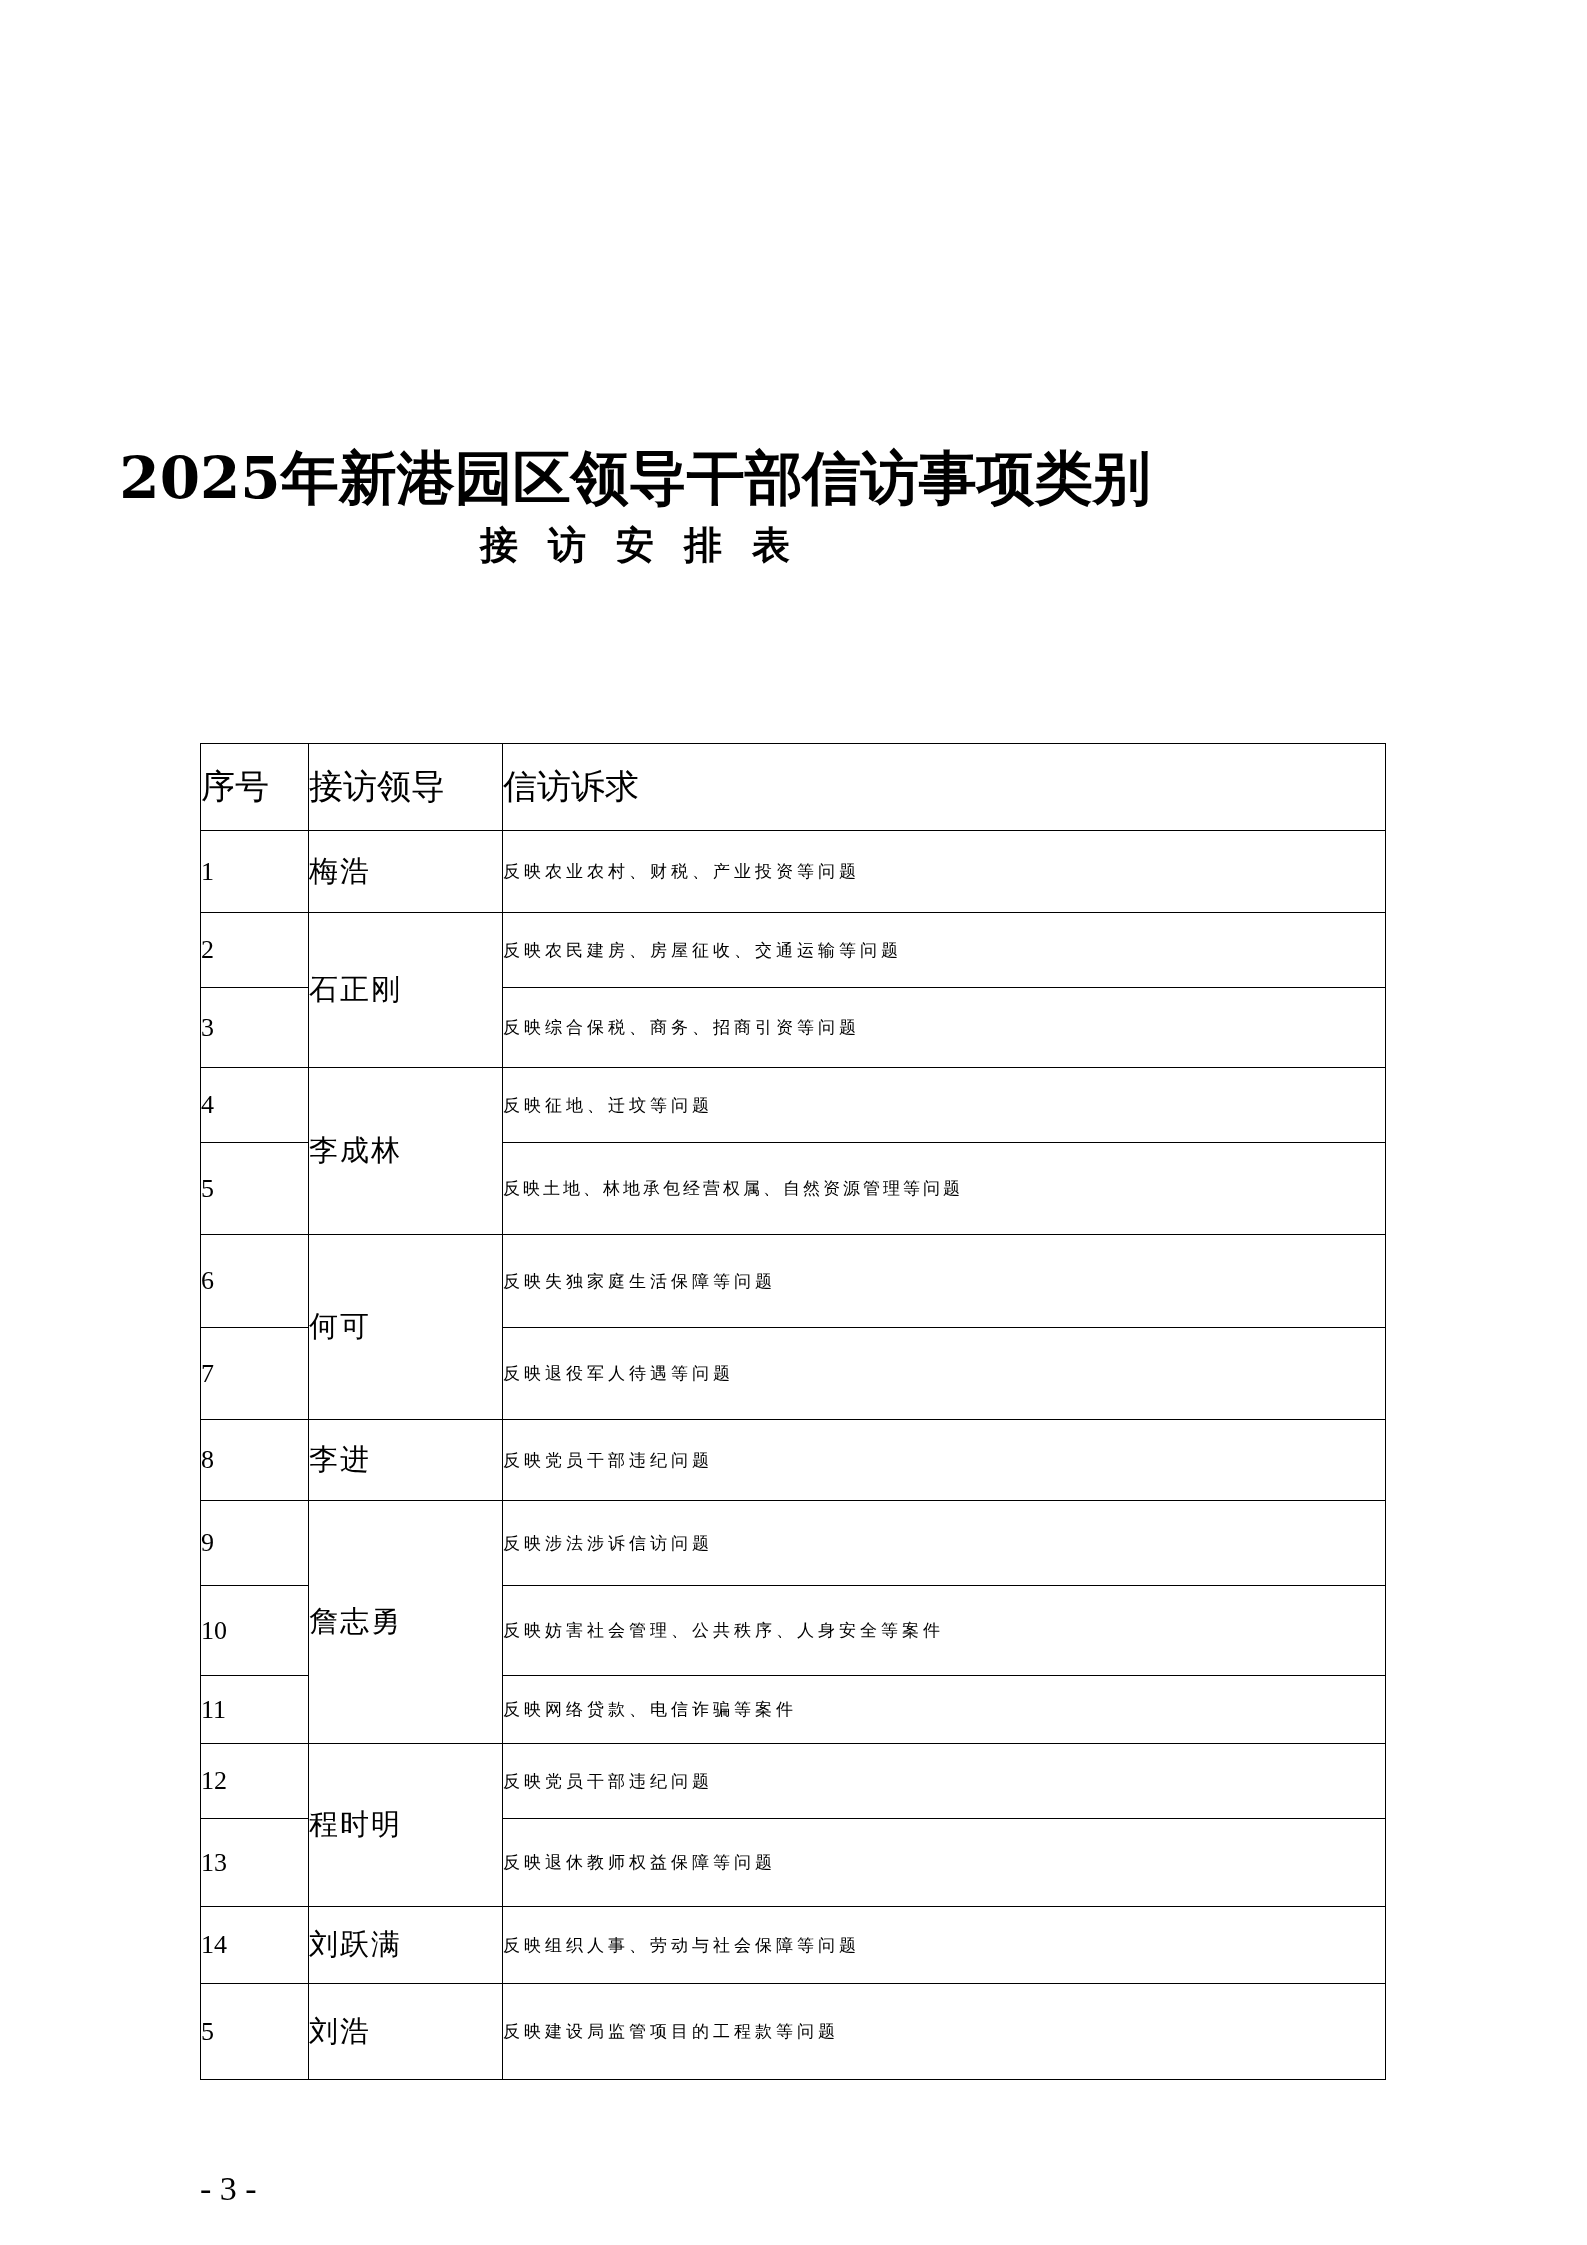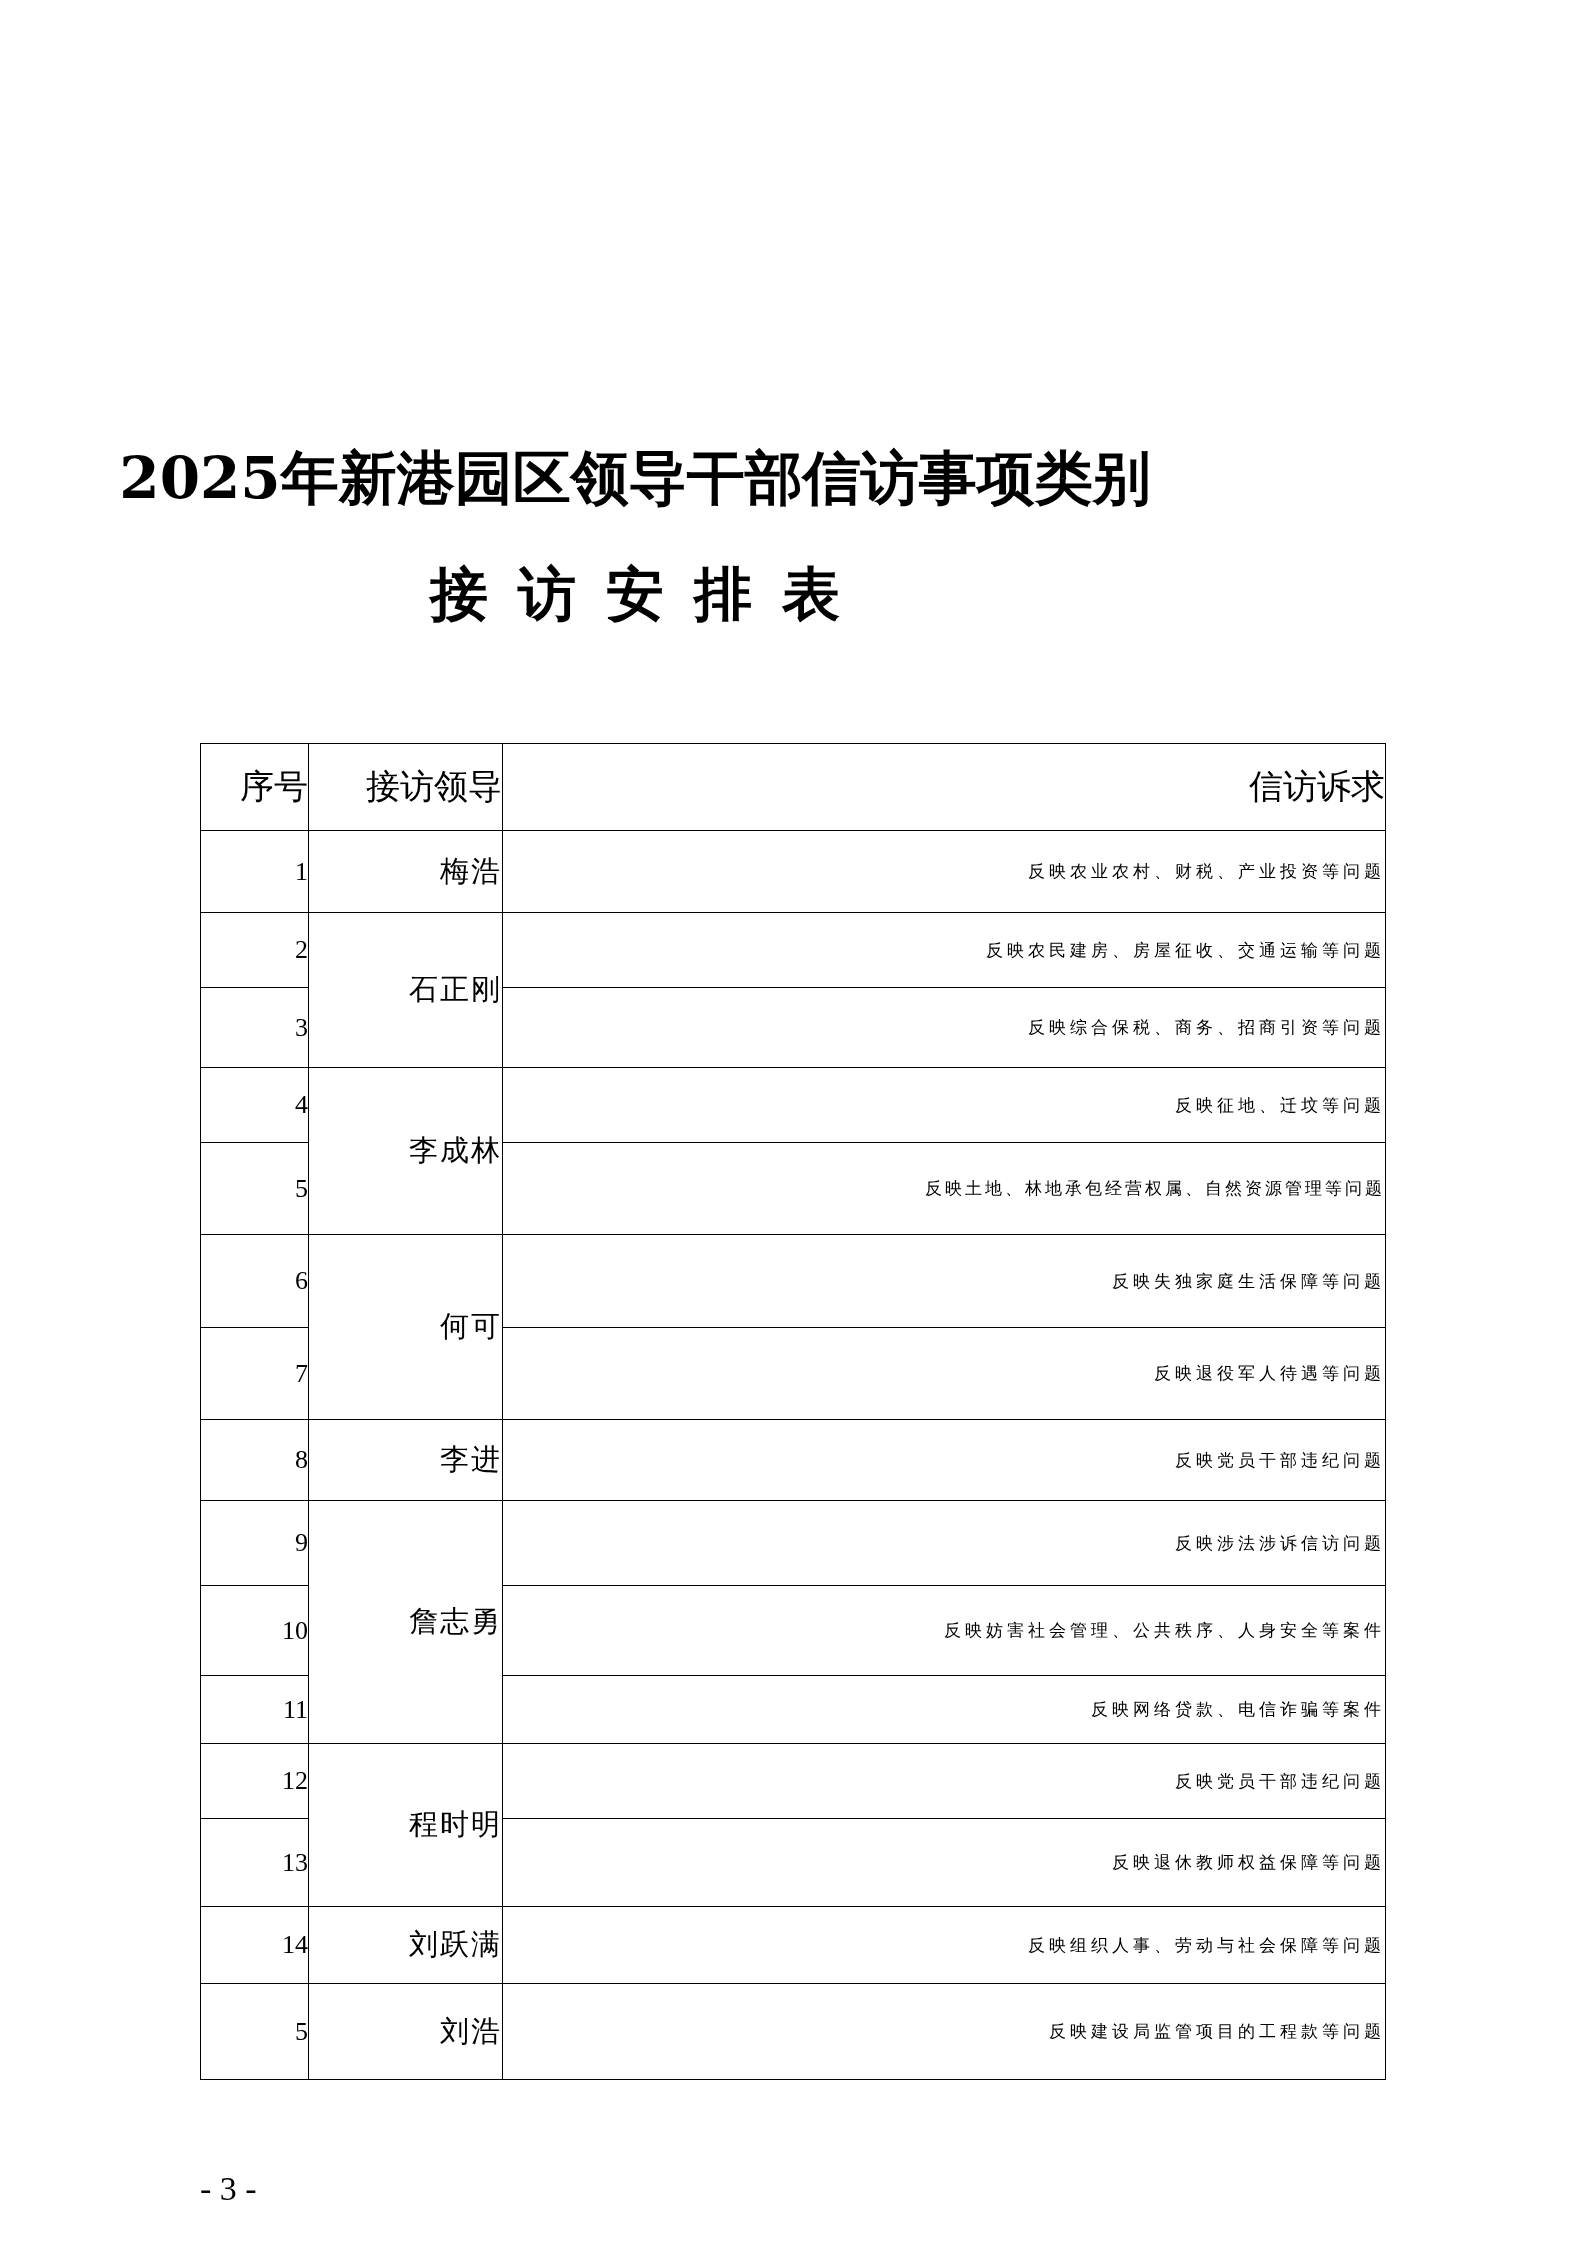--- a/index.html
+++ b/index.html
@@ -1,24 +1,24 @@
 <!DOCTYPE html>
 <html><head>
 <meta charset="utf-8">
 <style>
   html, body { margin: 0; padding: 0; background: #ffffff; }
   body { width: 1587px; height: 2245px; position: relative; overflow: hidden; color: #000; }
   .title { position: absolute; left: 0; width: 1270px; text-align: center;
     font-family: "DejaVu Serif", "Liberation Serif", serif; font-weight: bold; color: #000; }
   .title1 { top: 440px; font-size: 58px; letter-spacing: 0px; }
-  .title2 { top: 520px; font-size: 58px; letter-spacing: 30px; padding-left: 30px; box-sizing: border-box; margin-top: 36px; }
+  .title2 { top: 520px; font-size: 38px; letter-spacing: 30px; padding-left: 30px; box-sizing: border-box; }
   table.sched { position: absolute; left: 200px; top: 743px; width: 1185px;
     border-collapse: collapse; table-layout: fixed;
     font-family: "DejaVu Serif", "Liberation Serif", serif; }
-  table.sched td, table.sched th { border: 1.6px solid #000; text-align: right; vertical-align: middle; padding: 0; }
+  table.sched td, table.sched th { border: 1.6px solid #000; text-align: left; vertical-align: middle; padding: 0; }
   table.sched th { font-weight: normal; font-size: 34px; font-family: "DejaVu Sans", "Liberation Sans", sans-serif; }
   td.num { font-size: 26px; font-family: "Liberation Serif", serif; }
   td.leader { font-size: 29px; letter-spacing: 2px; }
   td.req { font-size: 17px; letter-spacing: 4px; }
   .pagenum { position: absolute; left: 200px; top: 2170px; font-size: 34px;
     font-family: "Liberation Serif", serif; }
 </style>
 </head>
 <body>
 

